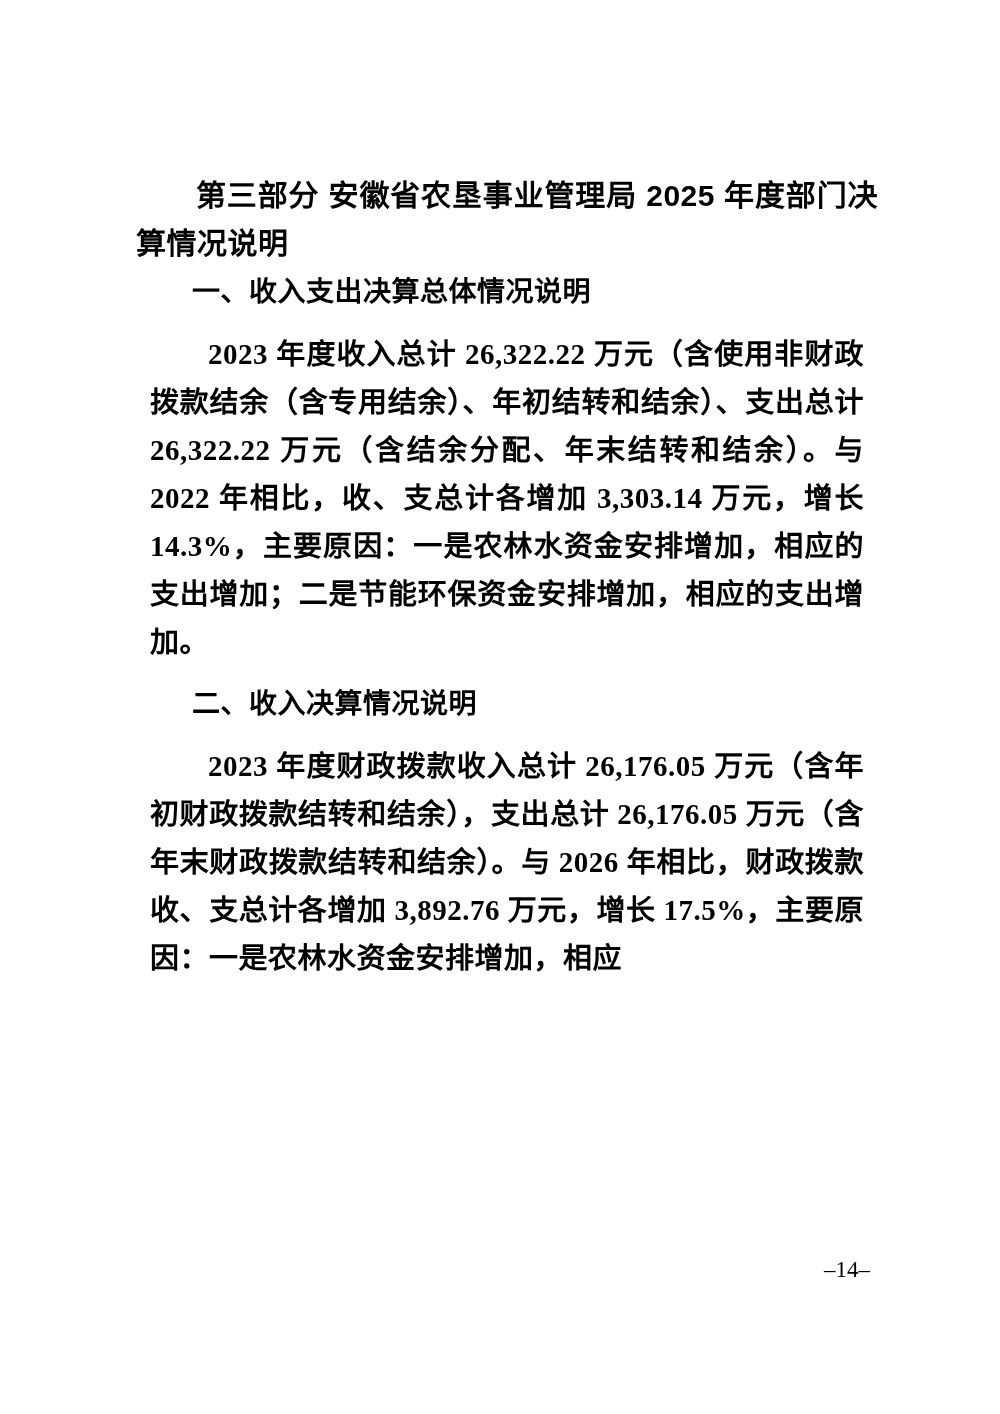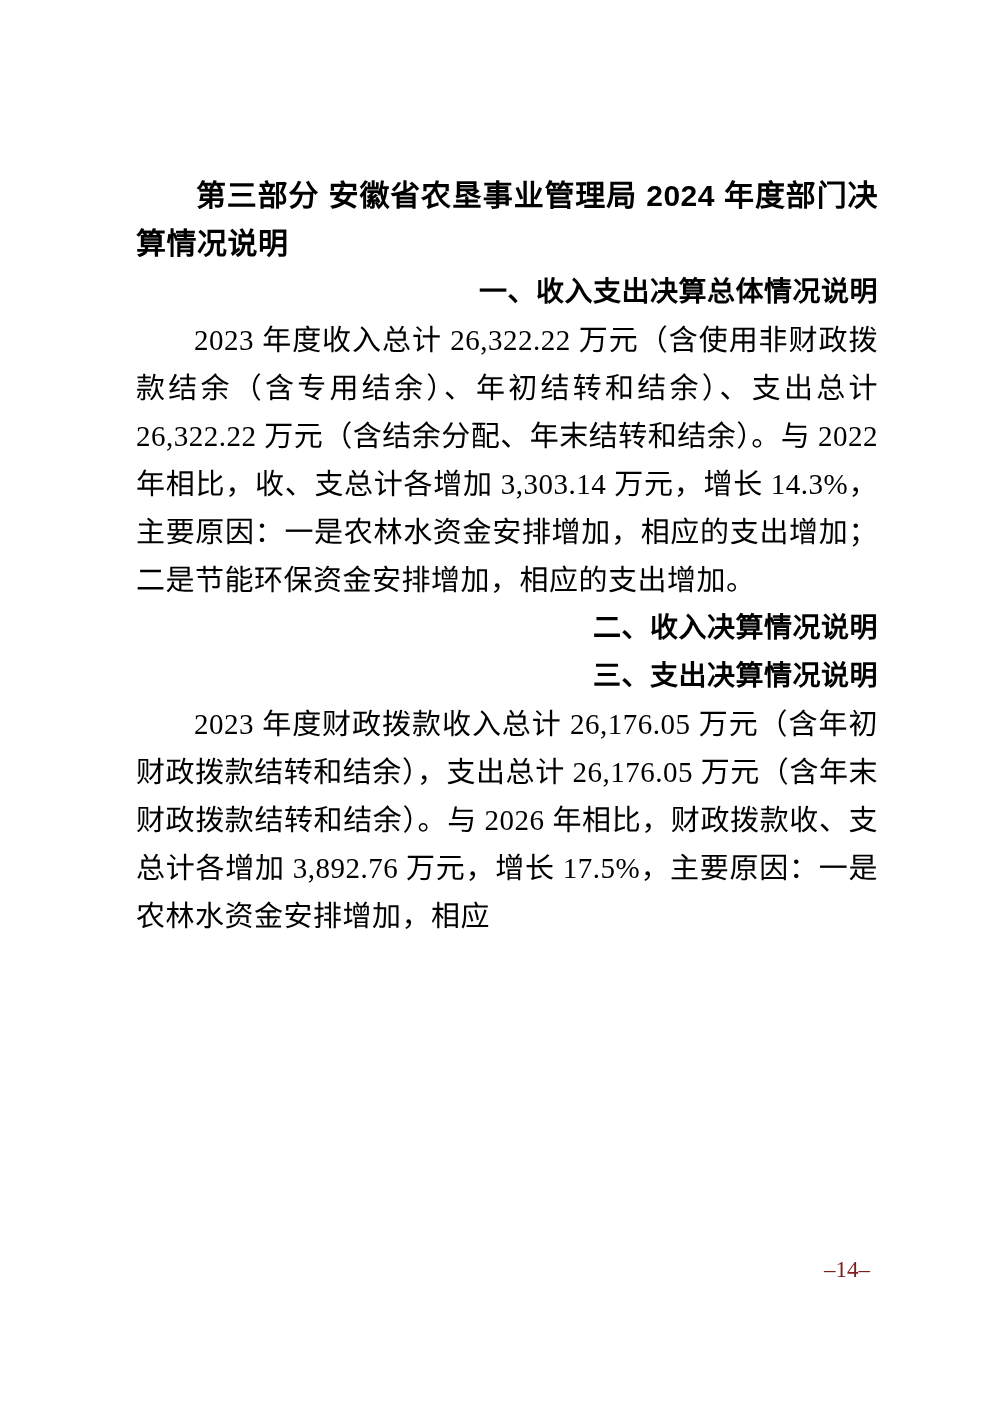--- a/index.html
+++ b/index.html
@@ -32,54 +32,53 @@
     letter-spacing: 0.5px;
   }
   .section-heading {
     margin: 0;
     font-family: "Liberation Sans", "DejaVu Sans", sans-serif;
     font-weight: 700;
     font-size: 28px;
     line-height: 48px;
     text-indent: 2em;
     letter-spacing: 0.5px;
-    text-align: right;
   }
   .section-body {
-    margin: 0;
+    margin: 14px;
     font-family: "Liberation Serif", "DejaVu Serif", serif;
     font-size: 29px;
     line-height: 48px;
     text-indent: 2em;
     text-align: justify;
     letter-spacing: 0.5px;
+    font-weight: bold;
   }
   .page-number {
     position: absolute;
     right: 130px;
     bottom: 132px;
     font-family: "Liberation Serif", "DejaVu Serif", serif;
     font-size: 23px;
     line-height: 24px;
-    color: #7f1d1d;
+    color: #000000;
   }
 </style>
 </head>
 <body>
 
 <div class="page">
   <div class="content">
 
-    <p class="doc-title">第三部分 安徽省农垦事业管理局 2024 年度部门决算情况说明</p>
+    <p class="doc-title">第三部分 安徽省农垦事业管理局 2025 年度部门决算情况说明</p>
 
     <h2 class="section-heading">一、收入支出决算总体情况说明</h2>
     <p class="section-body">2023 年度收入总计 26,322.22 万元（含使用非财政拨款结余（含专用结余）、年初结转和结余）、支出总计 26,322.22 万元（含结余分配、年末结转和结余）。与 2022 年相比，收、支总计各增加 3,303.14 万元，增长 14.3%，主要原因：一是农林水资金安排增加，相应的支出增加；二是节能环保资金安排增加，相应的支出增加。</p>
 
     <h2 class="section-heading">二、收入决算情况说明</h2>
 
-    <h2 class="section-heading">三、支出决算情况说明</h2>
 
     <p class="section-body">2023 年度财政拨款收入总计 26,176.05 万元（含年初财政拨款结转和结余），支出总计 26,176.05 万元（含年末财政拨款结转和结余）。与 2026 年相比，财政拨款收、支总计各增加 3,892.76 万元，增长 17.5%，主要原因：一是农林水资金安排增加，相应</p>
 
   </div>
 
   <div class="page-number">–14–</div>
 </div>
 
 </body></html>

